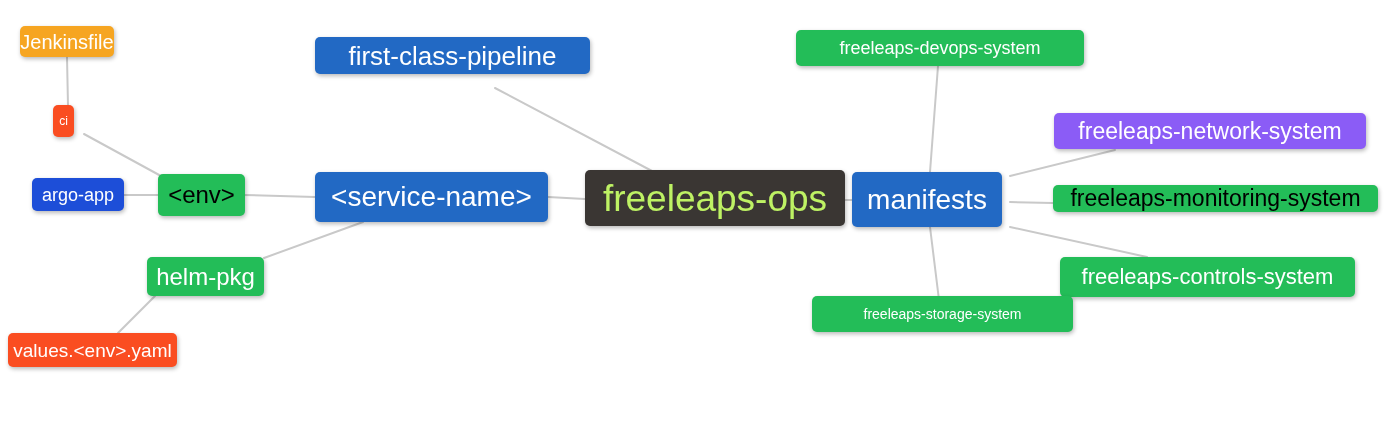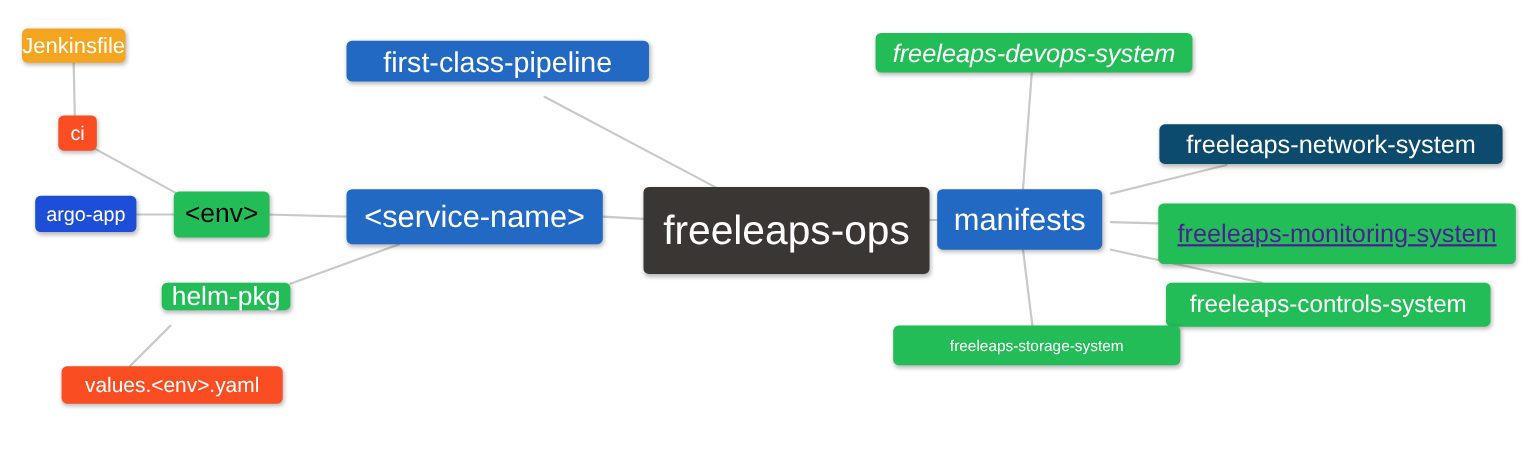--- a/index.html
+++ b/index.html
@@ -50,29 +50,29 @@
       <path d="M 495,88 L 652,171" stroke="#c9c9c9" stroke-width="2" fill="none" stroke-linecap="round"></path>
       <path d="M 548,197 L 585,199" stroke="#c9c9c9" stroke-width="2" fill="none" stroke-linecap="round"></path>
       <path d="M 843,200 L 854,200" stroke="#c9c9c9" stroke-width="2" fill="none" stroke-linecap="round"></path>
       <path d="M 938,66 L 930,172" stroke="#c9c9c9" stroke-width="2" fill="none" stroke-linecap="round"></path>
       <path d="M 1010,176 L 1115,150" stroke="#c9c9c9" stroke-width="2" fill="none" stroke-linecap="round"></path>
       <path d="M 1010,202 L 1053,203" stroke="#c9c9c9" stroke-width="2" fill="none" stroke-linecap="round"></path>
       <path d="M 1010,227 L 1147,257" stroke="#c9c9c9" stroke-width="2" fill="none" stroke-linecap="round"></path>
       <path d="M 930,227 L 940,308" stroke="#c9c9c9" stroke-width="2" fill="none" stroke-linecap="round"></path>
     </svg>
   <div id="nodes-layer">
-      <div class="node" style="left: 585px; top: 170px; width: 260px; height: 79px; font-size: 37px; background: rgb(58, 54, 51); color: #ffffff;">freeleaps-ops</div>
+      <div class="node" style="left: 585px; top: 170px; width: 260px; height: 56px; font-size: 37px; background: rgb(58, 54, 51); color: #bef264;">freeleaps-ops</div>
       <div class="node" style="left: 315px; top: 37px; width: 275px; height: 37px; font-size: 26px; background: rgb(34, 105, 196); color: rgb(255, 255, 255);">first-class-pipeline</div>
       <div class="node" style="left: 315px; top: 172px; width: 233px; height: 50px; font-size: 28px; background: rgb(34, 105, 196); color: rgb(255, 255, 255);">&lt;service-name&gt;</div>
       <div class="node" style="left: 852px; top: 172px; width: 150px; height: 55px; font-size: 28px; background: rgb(34, 105, 196); color: rgb(255, 255, 255);">manifests</div>
       <div class="node" style="left: 158px; top: 174px; width: 87px; height: 42px; font-size: 24px; background: rgb(35, 189, 88); color: #000000;">&lt;env&gt;</div>
-      <div class="node" style="left: 147px; top: 257px; width: 117px; height: 25px; font-size: 24px; background: rgb(35, 189, 88); color: rgb(255, 255, 255);">helm-pkg</div>
-      <div class="node" style="left: 53px; top: 105px; width: 35px; height: 32px; font-size: 18px; background: rgb(250, 77, 33); color: rgb(255, 255, 255);">ci</div>
+      <div class="node" style="left: 147px; top: 257px; width: 117px; height: 39px; font-size: 24px; background: rgb(35, 189, 88); color: rgb(255, 255, 255);">helm-pkg</div>
+      <div class="node" style="left: 53px; top: 105px; width: 21px; height: 32px; font-size: 12px; background: rgb(250, 77, 33); color: rgb(255, 255, 255);">ci</div>
       <div class="node" style="left: 32px; top: 178px; width: 92px; height: 33px; font-size: 18px; background: #1d4ed8; color: rgb(255, 255, 255);">argo-app</div>
-      <div class="node" style="left: 8px; top: 333px; width: 201px; height: 34px; font-size: 19px; background: rgb(250, 77, 33); color: rgb(255, 255, 255); margin-left: 48px;">values.&lt;env&gt;.yaml</div>
+      <div class="node" style="left: 8px; top: 333px; width: 169px; height: 34px; font-size: 19px; background: rgb(250, 77, 33); color: rgb(255, 255, 255);">values.&lt;env&gt;.yaml</div>
       <div class="node" style="left: 20px; top: 26px; width: 94px; height: 31px; font-size: 20px; background: rgb(246, 165, 33); color: rgb(255, 255, 255);">Jenkinsfile</div>
-      <div class="node" style="left: 796px; top: 30px; width: 288px; height: 36px; font-size: 23px; background: rgb(35, 189, 88); color: rgb(255, 255, 255); font-style: italic;">freeleaps-devops-system</div>
-      <div class="node" style="left: 1054px; top: 113px; width: 312px; height: 36px; font-size: 23px; background: #0c4a6e; color: rgb(255, 255, 255);">freeleaps-network-system</div>
-      <div class="node" style="left: 1053px; top: 185px; width: 325px; height: 55px; font-size: 23px; background: rgb(35, 189, 88); color: #4c1d95; text-decoration: underline;">freeleaps-monitoring-system</div>
+      <div class="node" style="left: 796px; top: 30px; width: 288px; height: 36px; font-size: 18px; background: rgb(35, 189, 88); color: rgb(255, 255, 255);">freeleaps-devops-system</div>
+      <div class="node" style="left: 1054px; top: 113px; width: 312px; height: 36px; font-size: 23px; background: #8b5cf6; color: rgb(255, 255, 255);">freeleaps-network-system</div>
+      <div class="node" style="left: 1053px; top: 185px; width: 325px; height: 27px; font-size: 23px; background: rgb(35, 189, 88); color: #000000;">freeleaps-monitoring-system</div>
       <div class="node" style="left: 1060px; top: 257px; width: 295px; height: 40px; font-size: 22px; background: rgb(35, 189, 88); color: rgb(255, 255, 255); text-align: center;">freeleaps-controls-system</div>
       <div class="node" style="left: 812px; top: 296px; width: 261px; height: 36px; font-size: 14px; background: rgb(35, 189, 88); color: rgb(255, 255, 255);">freeleaps-storage-system</div>
     </div>
 </div>
 
 </body></html>

